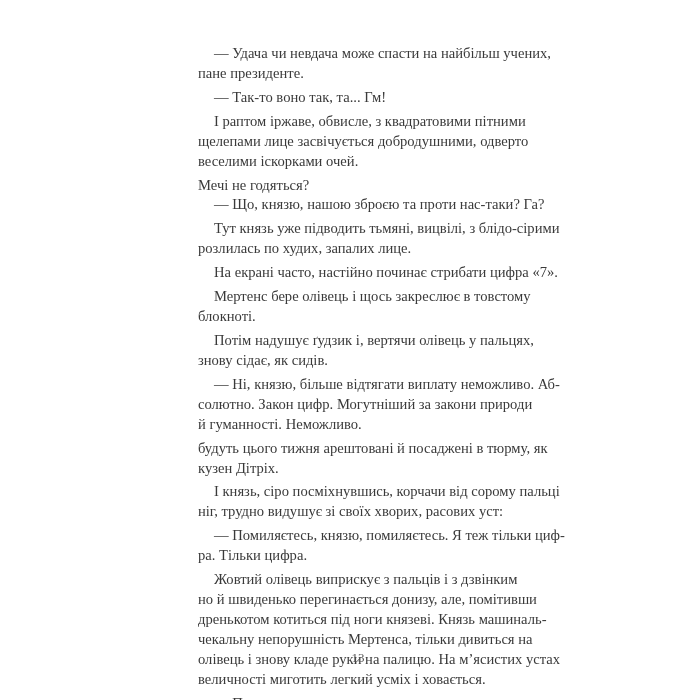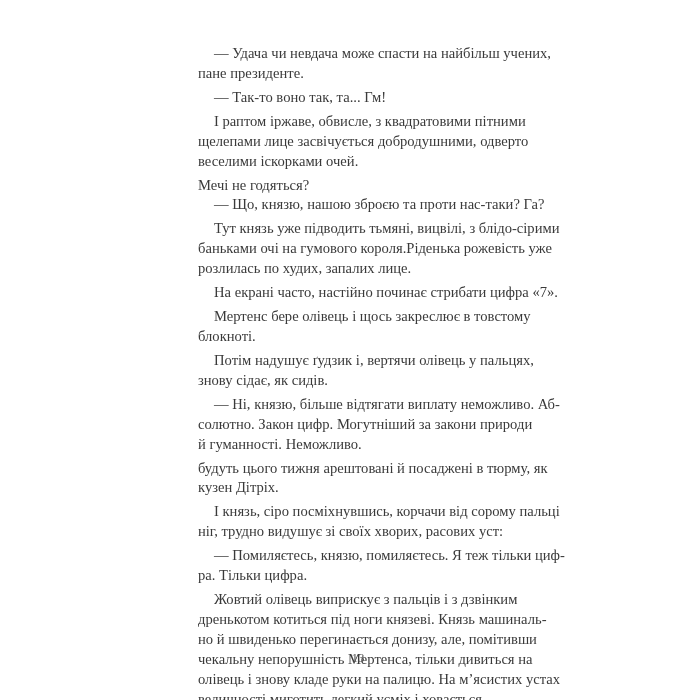--- a/index.html
+++ b/index.html
@@ -39,21 +39,20 @@
         <span class="line first">І раптом іржаве, обвисле, з квадратовими пітними</span>
         <span class="line">щелепами лице засвічується добродушними, одверто</span>
         <span class="line last">веселими іскорками очей.</span>
       </div>
       <div class="para">
         <span class="line last">Мечі не годяться?</span>
         <span class="line first">— Що, князю, нашою зброєю та проти нас-таки? Га?</span>
       </div>
       <div class="para">
         <span class="line first">Тут князь уже підводить тьмяні, вицвілі, з блідо-сірими</span>
-        <span class="line">баньками очі на гумового короля.Ріденька рожевість уже</span>
         <span class="line last">розлилась по худих, запалих лице.</span>
       </div>
       <div class="para">
         <span class="line first last">На екрані часто, настійно починає стрибати цифра «7».</span>
       </div>
       <div class="para">
         <span class="line first">Мертенс бере олівець і щось закреслює в товстому</span>
         <span class="line last">блокноті.</span>
       </div>
       <div class="para">
@@ -72,22 +71,22 @@
       <div class="para">
         <span class="line first">І князь, сіро посміхнувшись, корчачи від сорому пальці</span>
         <span class="line last">ніг, трудно видушує зі своїх хворих, расових уст:</span>
       </div>
       <div class="para">
         <span class="line first">— Помиляєтесь, князю, помиляєтесь. Я теж тільки циф-</span>
         <span class="line last">ра. Тільки цифра.</span>
       </div>
       <div class="para">
         <span class="line first">Жовтий олівець виприскує з пальців і з дзвінким</span>
+        <span class="line">но й швиденько перегинається донизу, але, помітивши</span>
         <span class="line">дренькотом котиться під ноги князеві. Князь машиналь-</span>
-        <span class="line">но й швиденько перегинається донизу, але, помітивши</span>
         <span class="line">чекальну непорушність Мертенса, тільки дивиться на</span>
         <span class="line">олівець і знову кладе руки на палицю. На м’ясистих устах</span>
         <span class="line last">величності миготить легкий усміх і ховається.</span>
       </div>
       <div class="para">
         <span class="line first last">— Помиляєтесь, князю, помиляєтесь.</span>
       </div>
     </div>
   <div class="page-number">13</div>
 </div>

